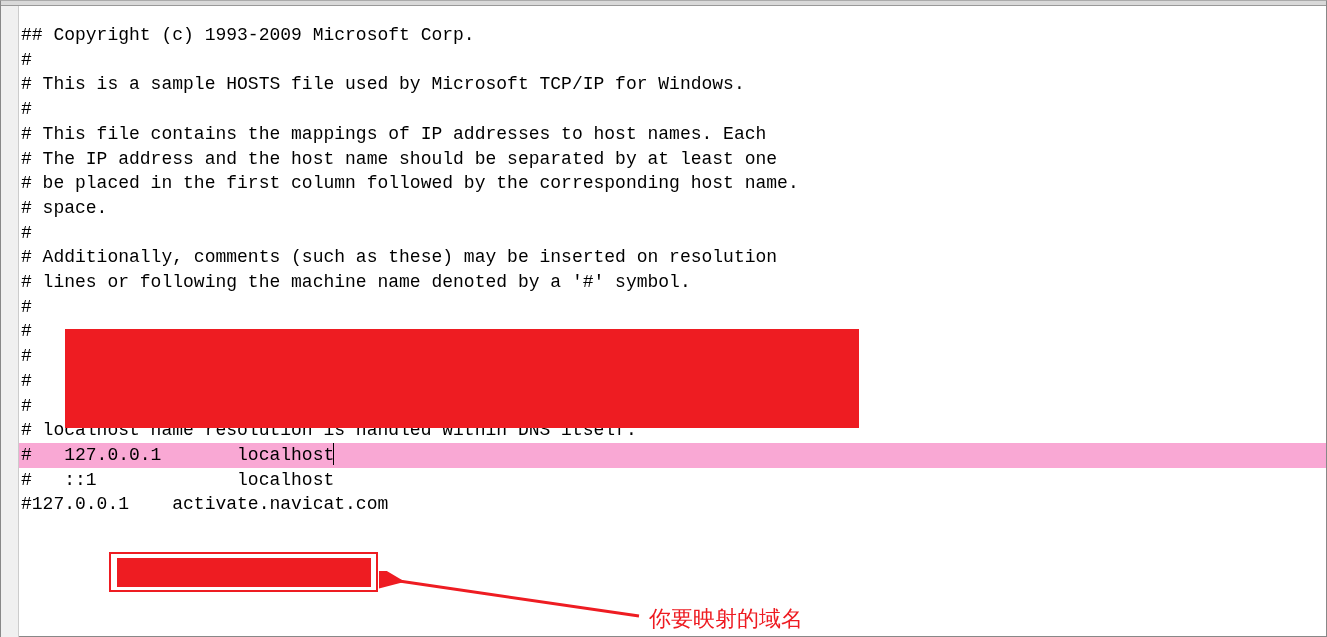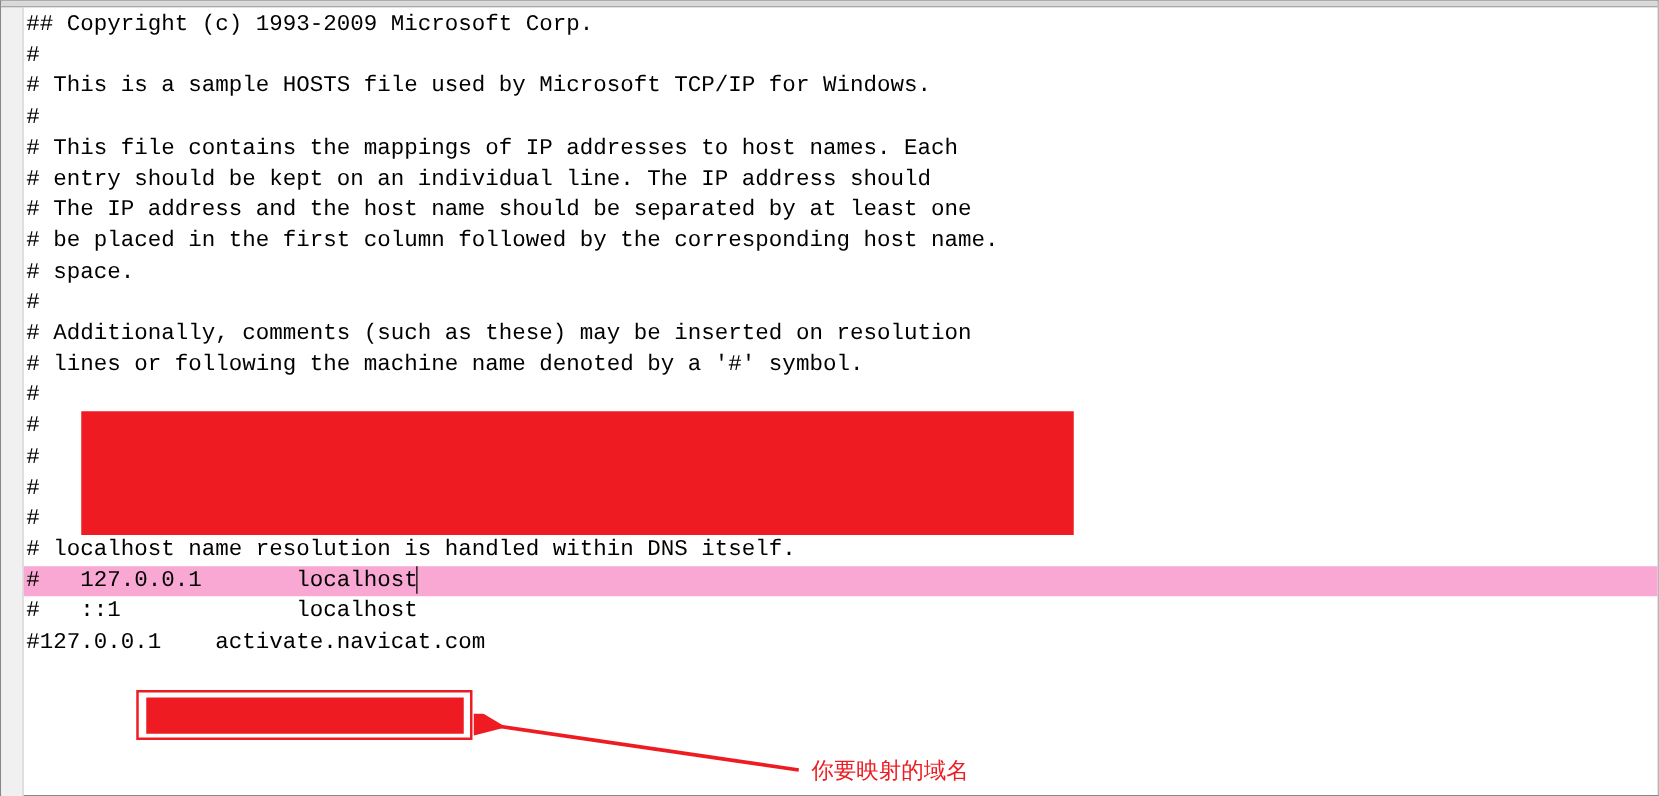--- a/index.html
+++ b/index.html
@@ -39,21 +39,21 @@
       background: #f0f0f0;
       border-right: 1px solid #ccc;
     }
     .text-area {
       position: absolute;
       left: 18px;
       top: 5px;
       right: 0;
       bottom: 0;
       background: #ffffff;
-      padding-top: 2px;
+      padding-top: 17px;
     }
     .line {
       white-space: pre;
       line-height: 24.7px;
       color: #000000;
       padding-left: 2px;
       position: relative;
     }
     .line.highlighted {
       background: #f9a8d4;
@@ -79,40 +79,39 @@
       width: 1px;
       height: 22px;
       background: #000;
       vertical-align: text-bottom;
       margin-left: -1px;
     }
     .annotation {
       position: absolute;
       color: #ee1c22;
       font-family: Liberation Sans, sans-serif;
-      font-size: 18px;
+      font-size: 22px;
     }
     .arrow-svg {
       position: absolute;
       pointer-events: none;
     }
   </style>
 </head>
 <body>
 
 <div class="editor-container">
   <div class="top-strip"></div>
   <div class="gutter"></div>
   <div class="text-area">
     <div class="line">## Copyright (c) 1993-2009 Microsoft Corp.</div>
     <div class="line">#</div>
     <div class="line"># This is a sample HOSTS file used by Microsoft TCP/IP for Windows.</div>
     <div class="line">#</div>
     <div class="line"># This file contains the mappings of IP addresses to host names. Each</div>
-    <div class="line"># entry should be kept on an individual line. The IP address should</div>
     <div class="line"># The IP address and the host name should be separated by at least one</div>
     <div class="line"># be placed in the first column followed by the corresponding host name.</div>
     <div class="line"># space.</div>
     <div class="line">#</div>
     <div class="line"># Additionally, comments (such as these) may be inserted on resolution</div>
     <div class="line"># lines or following the machine name denoted by a '#' symbol.</div>
     <div class="line">#</div>
     <div class="line">#</div>
     <div class="line">#</div>
     <div class="line">#</div>

